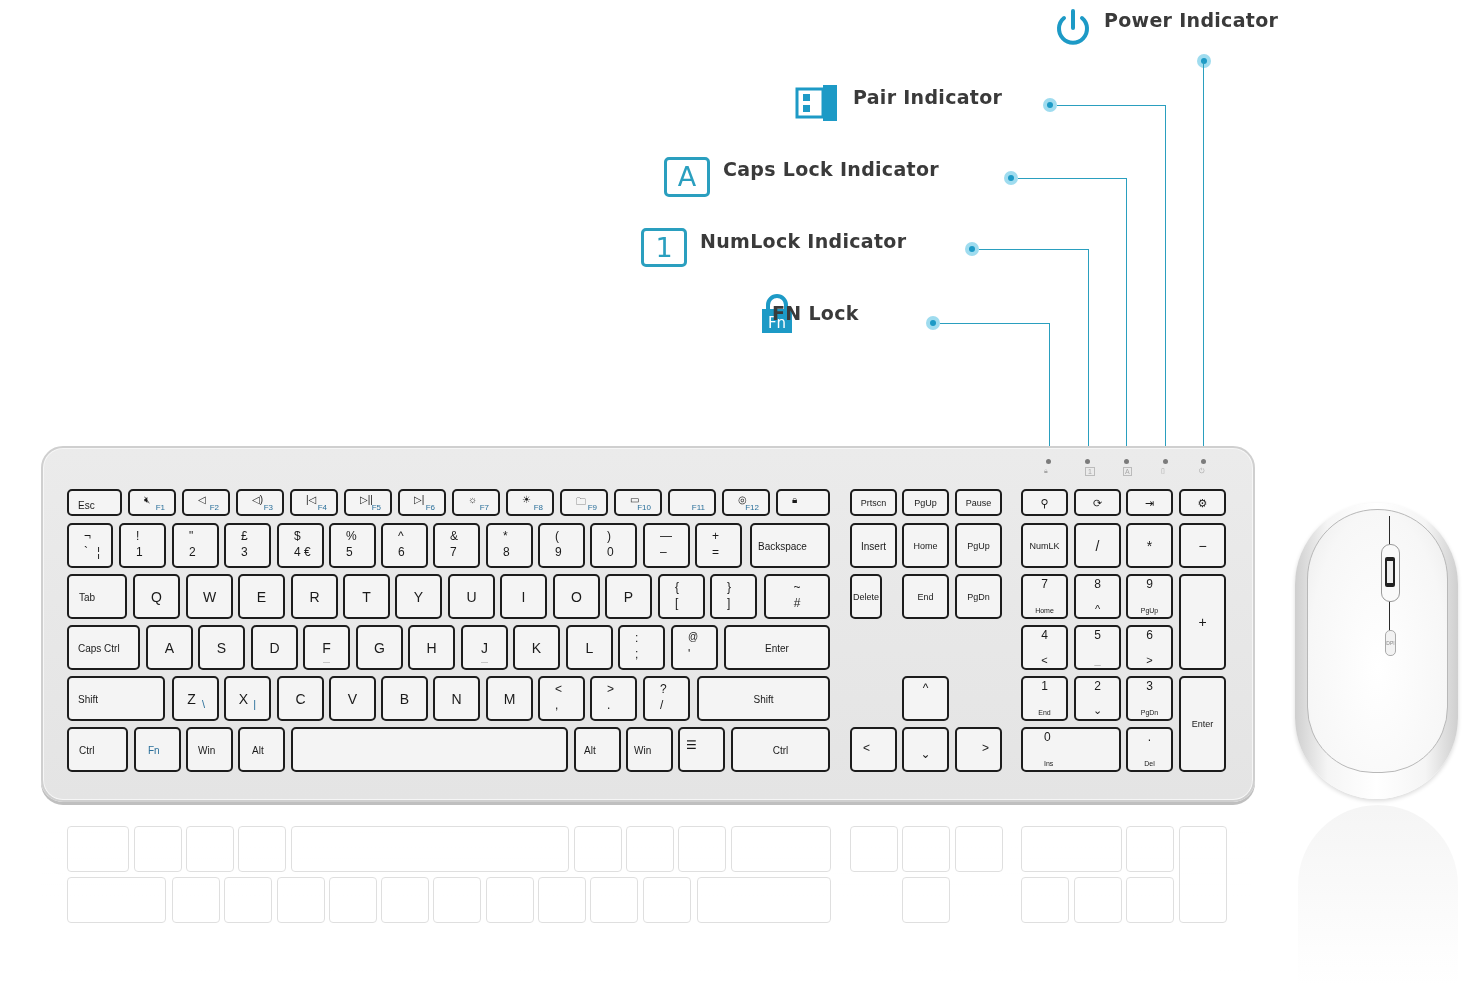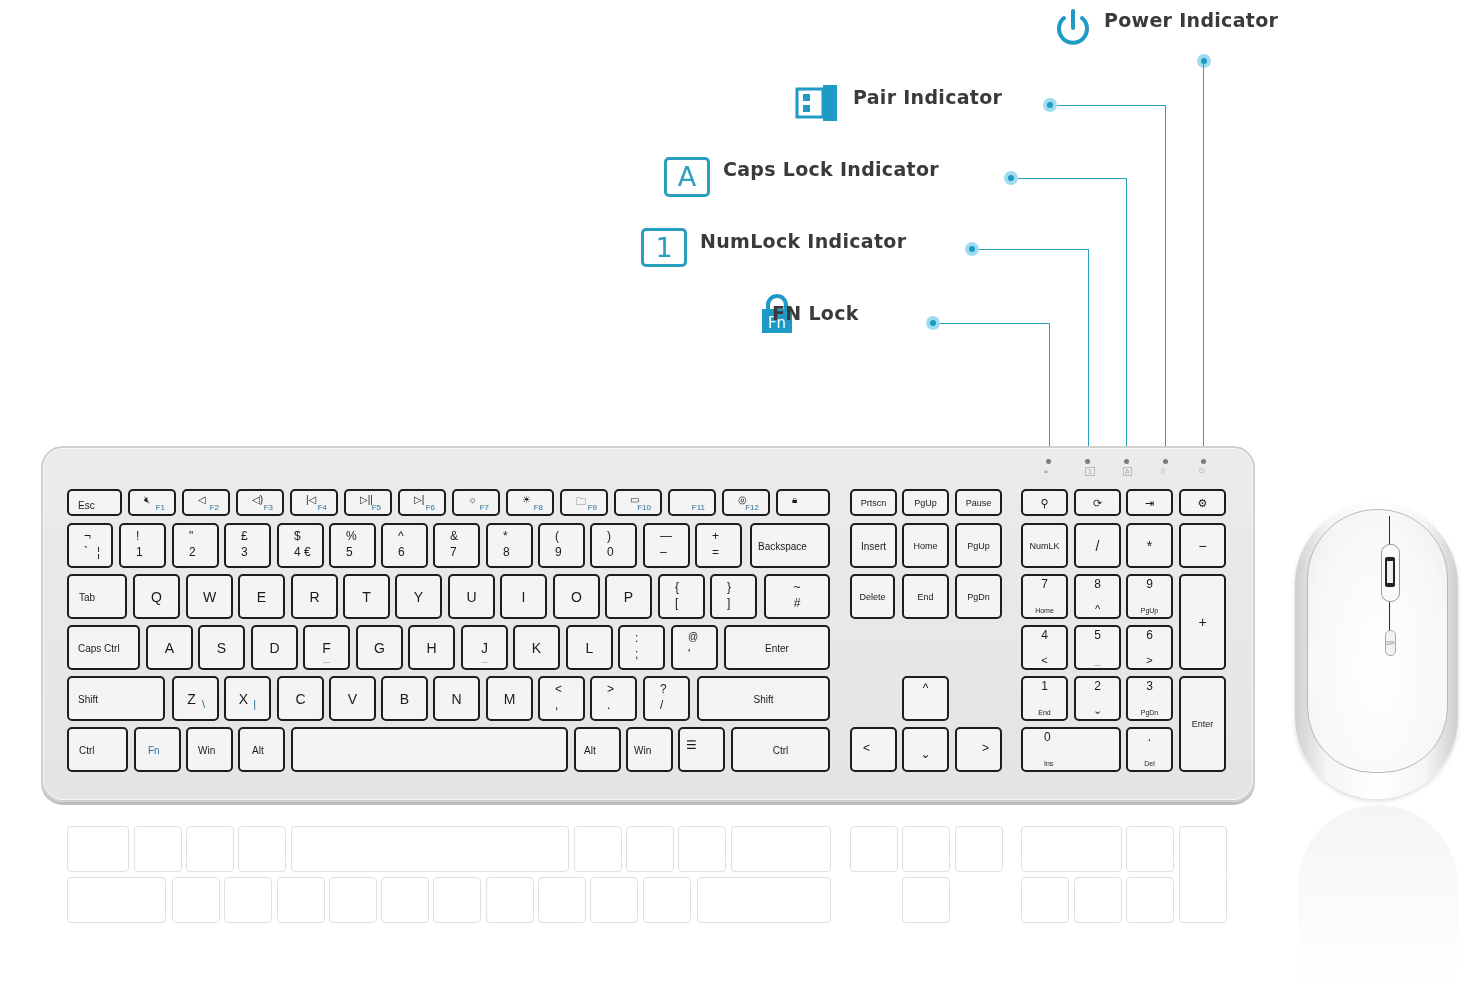--- a/index.html
+++ b/index.html
@@ -397,21 +397,21 @@
   <div class="key" style="left:850px;top:523px;width:47px;height:45px">
       <span class="c" style="font-size:10px">Insert</span>
     </div>
   <div class="key" style="left:902px;top:523px;width:47px;height:45px">
       <span class="c" style="font-size:9px">Home</span>
     </div>
   <div class="key" style="left:955px;top:523px;width:47px;height:45px">
       <span class="c" style="font-size:9px">PgUp</span>
     </div>
 
-  <div class="key" style="left:850px;top:574px;width:45px;height:45px">
+  <div class="key" style="left:850px;top:574px;width:32px;height:45px">
       <span class="c" style="font-size:9px">Delete</span>
     </div>
   <div class="key" style="left:902px;top:574px;width:47px;height:45px">
       <span class="c" style="font-size:9px">End</span>
     </div>
   <div class="key" style="left:955px;top:574px;width:47px;height:45px">
       <span class="c" style="font-size:9px">PgDn</span>
     </div>
 
   <div class="key" style="left:902px;top:676px;width:47px;height:45px">

